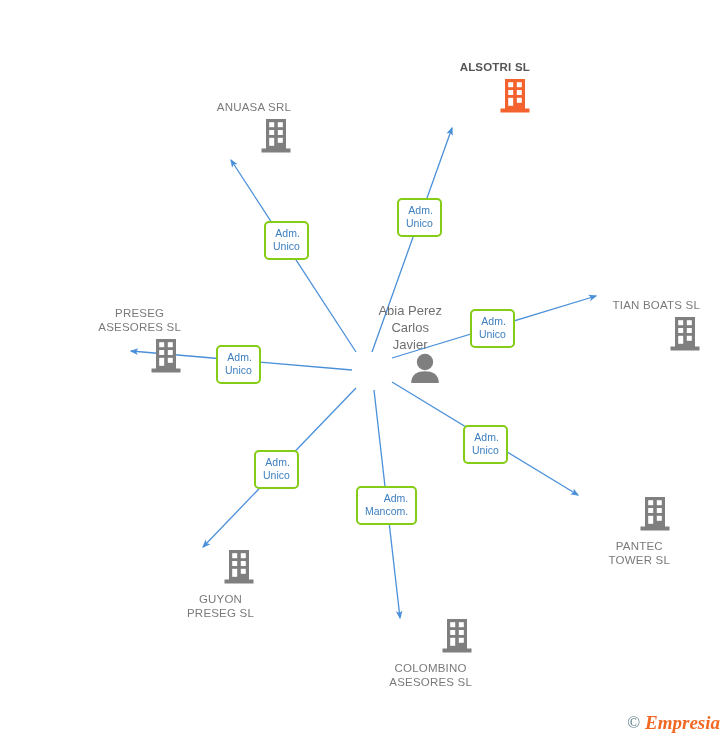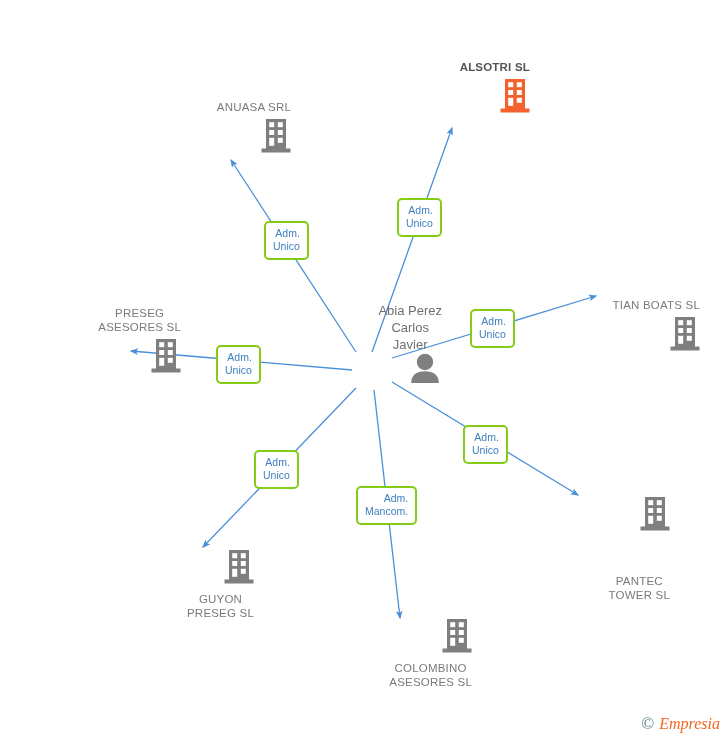--- a/index.html
+++ b/index.html
@@ -74,24 +74,25 @@
     display: flex;
     align-items: center;
     gap: 5px;
   }
   .wm-c {
     font-size: 17px;
     color: #5b7c84;
     font-family: "Liberation Serif", serif;
   }
   .wm-text {
-    font-size: 16px;
+    font-size: 19px;
     color: #f26722;
     font-family: "Liberation Serif", serif;
     font-style: italic;
+    font-weight: bold;
   }
 </style>
 </head>
 <body>
 
 <div id="canvas">
 
   <svg id="edge-layer" viewBox="0 0 728 740">
     <defs>
       <marker id="arrowhead" markerWidth="7" markerHeight="7" refX="5.5" refY="3" orient="auto">
@@ -156,21 +157,21 @@
             <rect x="5" y="0" width="20" height="30" fill="#7f7f7f"></rect>
             <rect x="8.2" y="3.2" width="5" height="5" fill="#fff"></rect>
             <rect x="16.8" y="3.2" width="5" height="5" fill="#fff"></rect>
             <rect x="8.2" y="11" width="5" height="5" fill="#fff"></rect>
             <rect x="16.8" y="11" width="5" height="5" fill="#fff"></rect>
             <rect x="8.2" y="18.8" width="5" height="8" fill="#fff"></rect>
             <rect x="16.8" y="18.8" width="5" height="5" fill="#fff"></rect>
             <rect x="0.5" y="29.5" width="29" height="4" fill="#7f7f7f"></rect>
           </svg></span>
       </div>
-      <div class="node label-below" style="left: 600px; top: 497px; gap: 35px;">
+      <div class="node label-below" style="left: 600px; top: 497px;">
         <div class="node-label">PANTEC
 TOWER SL</div>
         <span class="node-icon"><svg width="30" height="34" viewBox="0 0 30 34">
             <rect x="5" y="0" width="20" height="30" fill="#7f7f7f"></rect>
             <rect x="8.2" y="3.2" width="5" height="5" fill="#fff"></rect>
             <rect x="16.8" y="3.2" width="5" height="5" fill="#fff"></rect>
             <rect x="8.2" y="11" width="5" height="5" fill="#fff"></rect>
             <rect x="16.8" y="11" width="5" height="5" fill="#fff"></rect>
             <rect x="8.2" y="18.8" width="5" height="8" fill="#fff"></rect>
             <rect x="16.8" y="18.8" width="5" height="5" fill="#fff"></rect>

